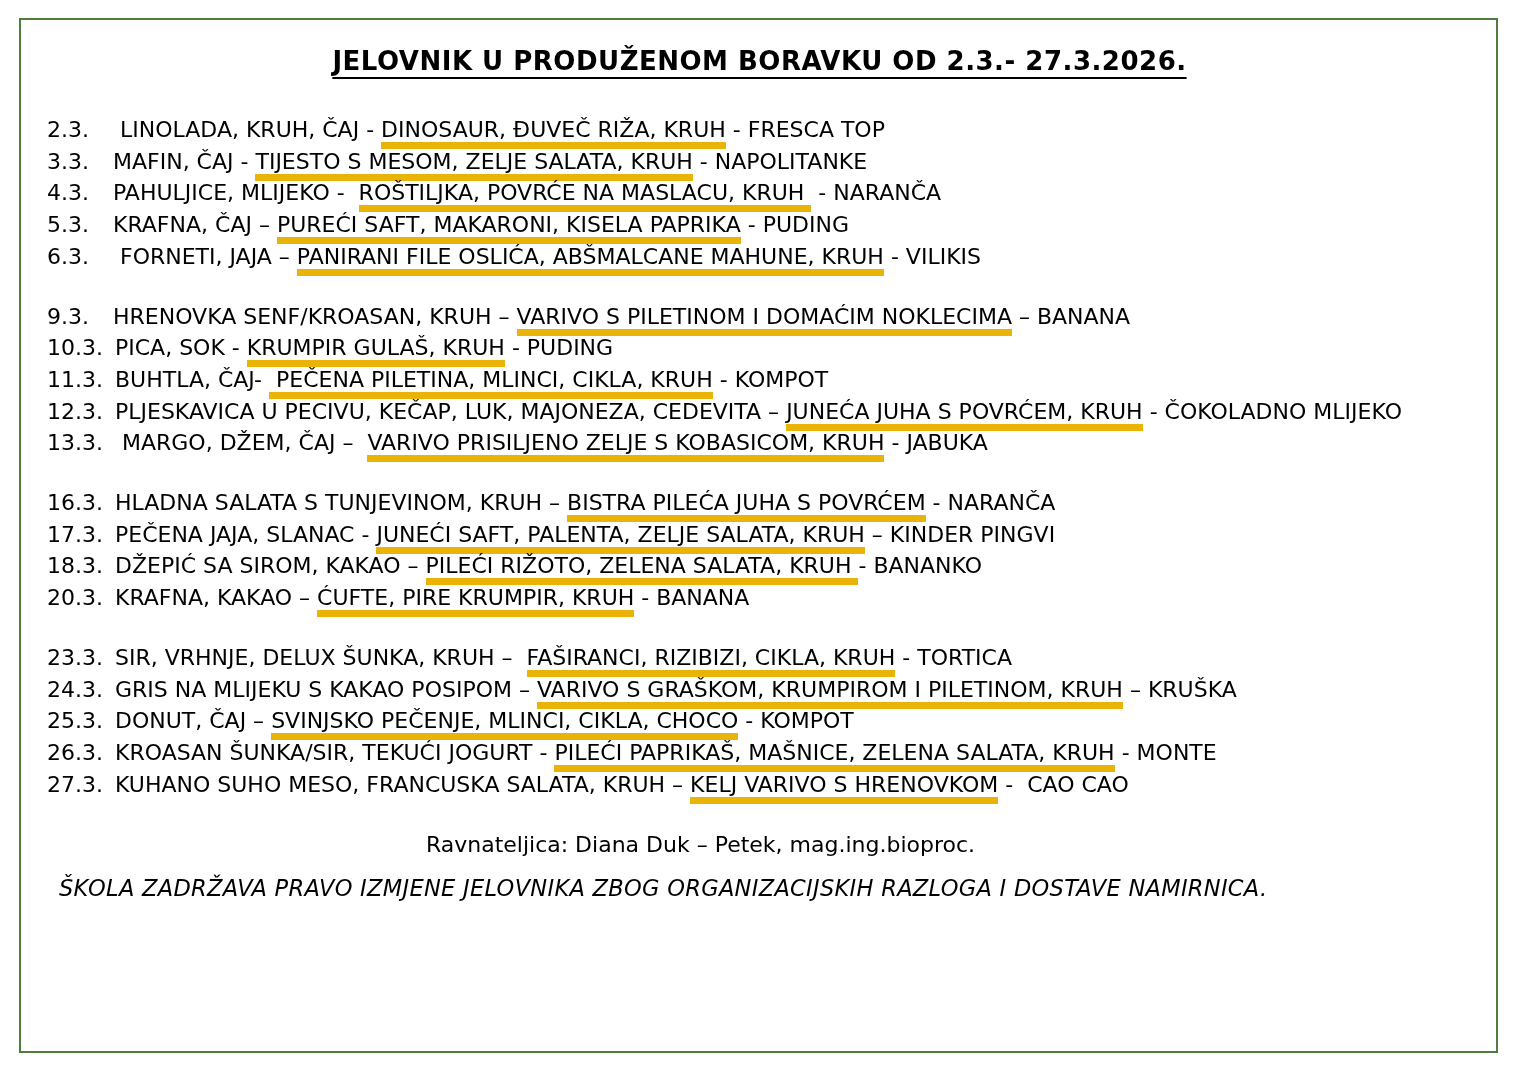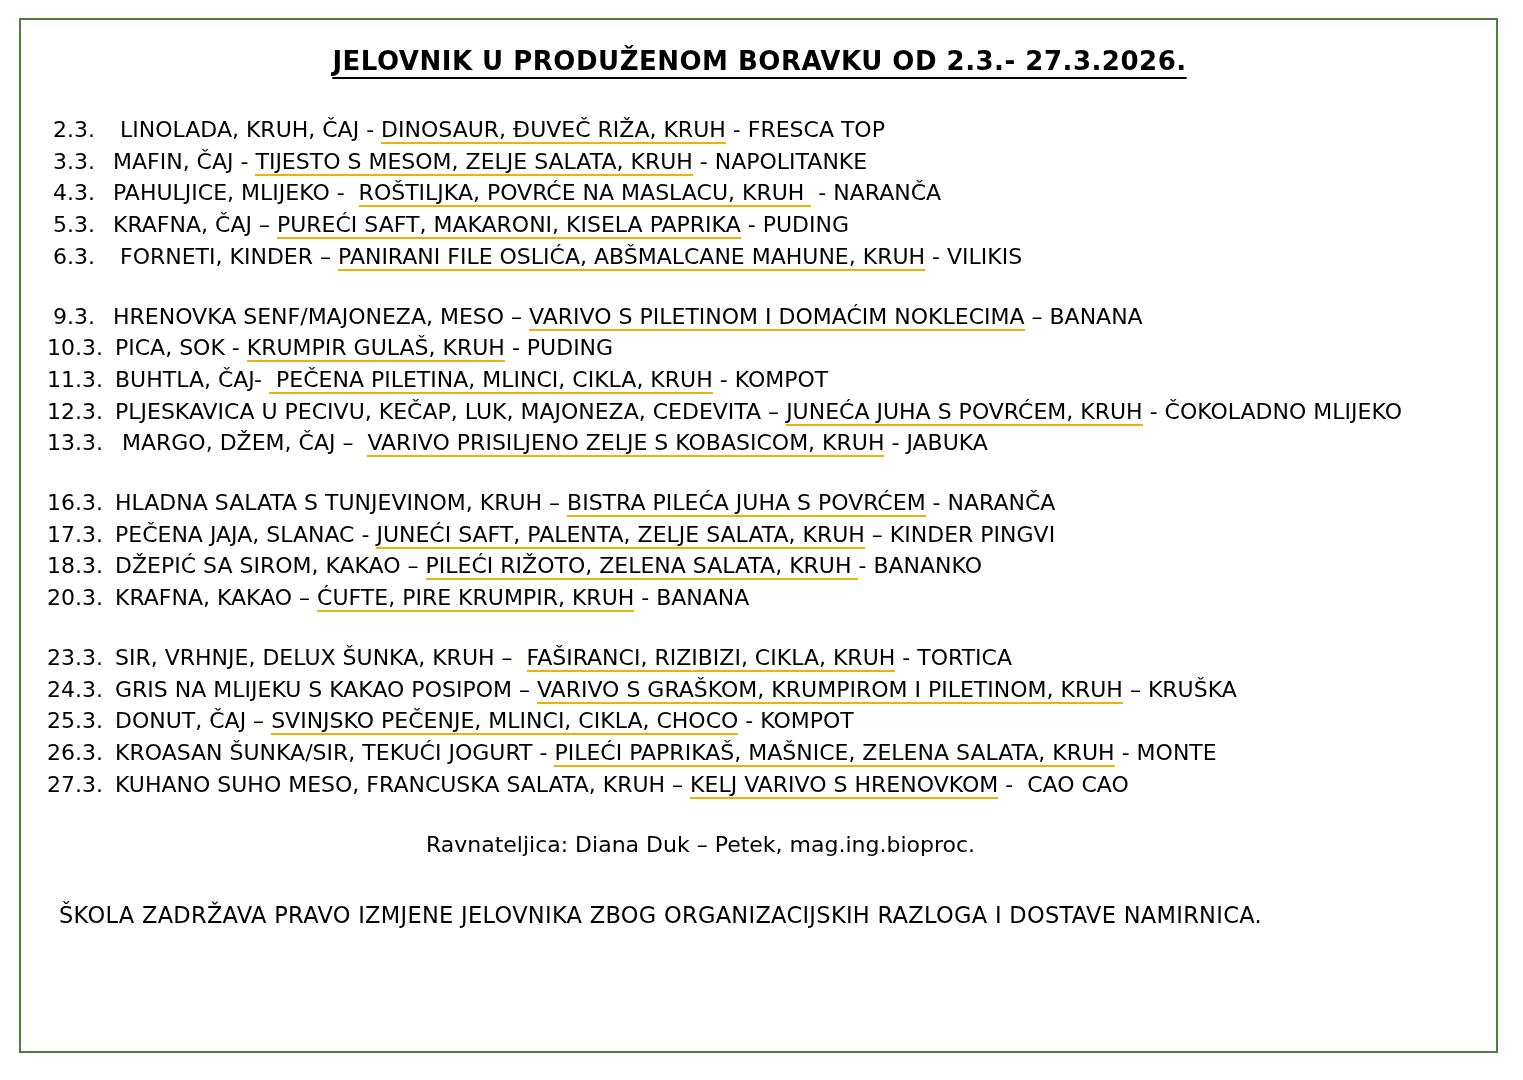--- a/index.html
+++ b/index.html
@@ -48,56 +48,57 @@
     margin-bottom: 28px;
   }
   .line {
     white-space: pre;
     font-size: 22px;
     line-height: 31.7px;
   }
   .date {
     display: inline-block;
     min-width: 54px;
-    text-align: center;
+    text-align: left;
     margin-right: 12px;
   }
   .lunch {
-    border-bottom: 2px solid #eab308;
+    border-bottom: 7px solid #eab308;
   }
   .signature {
     margin-top: 32px;
     text-align: center;
     padding-right: 118px;
     font-size: 22px;
   }
   .note {
-    margin-top: 45px;
+    margin-top: 18px;
     padding-left: 12px;
     font-size: 22.5px;
     letter-spacing: 0.3px;
+    font-style: italic;
   }
 </style>
 </head>
 <body style="background: rgb(255, 255, 255); color: rgb(0, 0, 0);">
 
 <div class="frame" style="border-color: rgb(78, 126, 62);"></div>
 
 <div class="content">
   <h1 class="title">JELOVNIK U PRODUŽENOM BORAVKU OD 2.3.- 27.3.2026.</h1>
   <div class="menu">
       <div class="week">
         <div class="line"><span class="date">2.3.</span><span class="pre"> LINOLADA, KRUH, ČAJ - </span><span class="lunch">DINOSAUR, ĐUVEČ RIŽA, KRUH</span><span class="post"> - FRESCA TOP</span></div>
         <div class="line"><span class="date">3.3.</span><span class="pre">MAFIN, ČAJ - </span><span class="lunch">TIJESTO S MESOM, ZELJE SALATA, KRUH</span><span class="post"> - NAPOLITANKE</span></div>
         <div class="line"><span class="date">4.3.</span><span class="pre">PAHULJICE, MLIJEKO -  </span><span class="lunch">ROŠTILJKA, POVRĆE NA MASLACU, KRUH </span><span class="post"> - NARANČA</span></div>
         <div class="line"><span class="date">5.3.</span><span class="pre">KRAFNA, ČAJ – </span><span class="lunch">PUREĆI SAFT, MAKARONI, KISELA PAPRIKA</span><span class="post"> - PUDING</span></div>
-        <div class="line"><span class="date">6.3.</span><span class="pre"> FORNETI, KINDER – </span><span class="lunch">PANIRANI FILE OSLIĆA, ABŠMALCANE MAHUNE, KRUH</span><span class="post"> - VILIKIS</span></div>
+        <div class="line"><span class="date">6.3.</span><span class="pre"> FORNETI, JAJA – </span><span class="lunch">PANIRANI FILE OSLIĆA, ABŠMALCANE MAHUNE, KRUH</span><span class="post"> - VILIKIS</span></div>
       </div>
       <div class="week">
-        <div class="line"><span class="date">9.3.</span><span class="pre">HRENOVKA SENF/MAJONEZA, MESO – </span><span class="lunch">VARIVO S PILETINOM I DOMAĆIM NOKLECIMA</span><span class="post"> – BANANA</span></div>
+        <div class="line"><span class="date">9.3.</span><span class="pre">HRENOVKA SENF/KROASAN, KRUH – </span><span class="lunch">VARIVO S PILETINOM I DOMAĆIM NOKLECIMA</span><span class="post"> – BANANA</span></div>
         <div class="line"><span class="date">10.3.</span><span class="pre">PICA, SOK - </span><span class="lunch">KRUMPIR GULAŠ, KRUH</span><span class="post"> - PUDING</span></div>
         <div class="line"><span class="date">11.3.</span><span class="pre">BUHTLA, ČAJ- </span><span class="lunch"> PEČENA PILETINA, MLINCI, CIKLA, KRUH</span><span class="post"> - KOMPOT</span></div>
         <div class="line"><span class="date">12.3.</span><span class="pre">PLJESKAVICA U PECIVU, KEČAP, LUK, MAJONEZA, CEDEVITA – </span><span class="lunch">JUNEĆA JUHA S POVRĆEM, KRUH</span><span class="post"> - ČOKOLADNO MLIJEKO</span></div>
         <div class="line"><span class="date">13.3.</span><span class="pre"> MARGO, DŽEM, ČAJ –  </span><span class="lunch">VARIVO PRISILJENO ZELJE S KOBASICOM, KRUH</span><span class="post"> - JABUKA</span></div>
       </div>
       <div class="week">
         <div class="line"><span class="date">16.3.</span><span class="pre">HLADNA SALATA S TUNJEVINOM, KRUH – </span><span class="lunch">BISTRA PILEĆA JUHA S POVRĆEM</span><span class="post"> - NARANČA</span></div>
         <div class="line"><span class="date">17.3.</span><span class="pre">PEČENA JAJA, SLANAC - </span><span class="lunch">JUNEĆI SAFT, PALENTA, ZELJE SALATA, KRUH</span><span class="post"> – KINDER PINGVI</span></div>
         <div class="line"><span class="date">18.3.</span><span class="pre">DŽEPIĆ SA SIROM, KAKAO – </span><span class="lunch">PILEĆI RIŽOTO, ZELENA SALATA, KRUH </span><span class="post">- BANANKO</span></div>
         <div class="line"><span class="date">20.3.</span><span class="pre">KRAFNA, KAKAO – </span><span class="lunch">ĆUFTE, PIRE KRUMPIR, KRUH</span><span class="post"> - BANANA</span></div>

